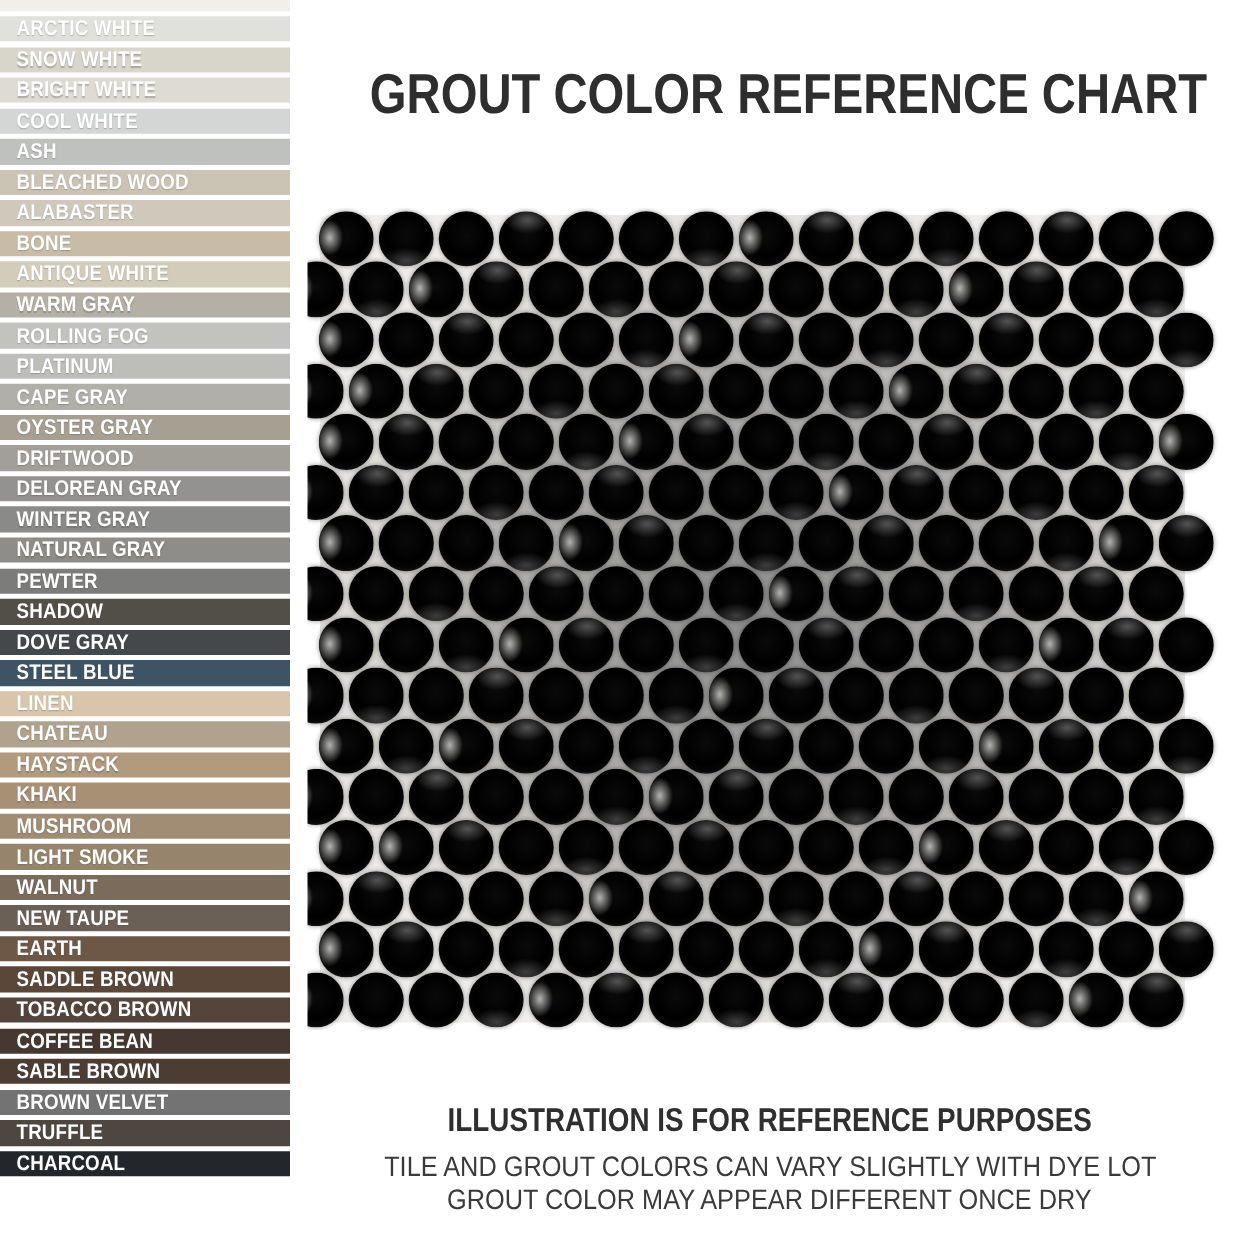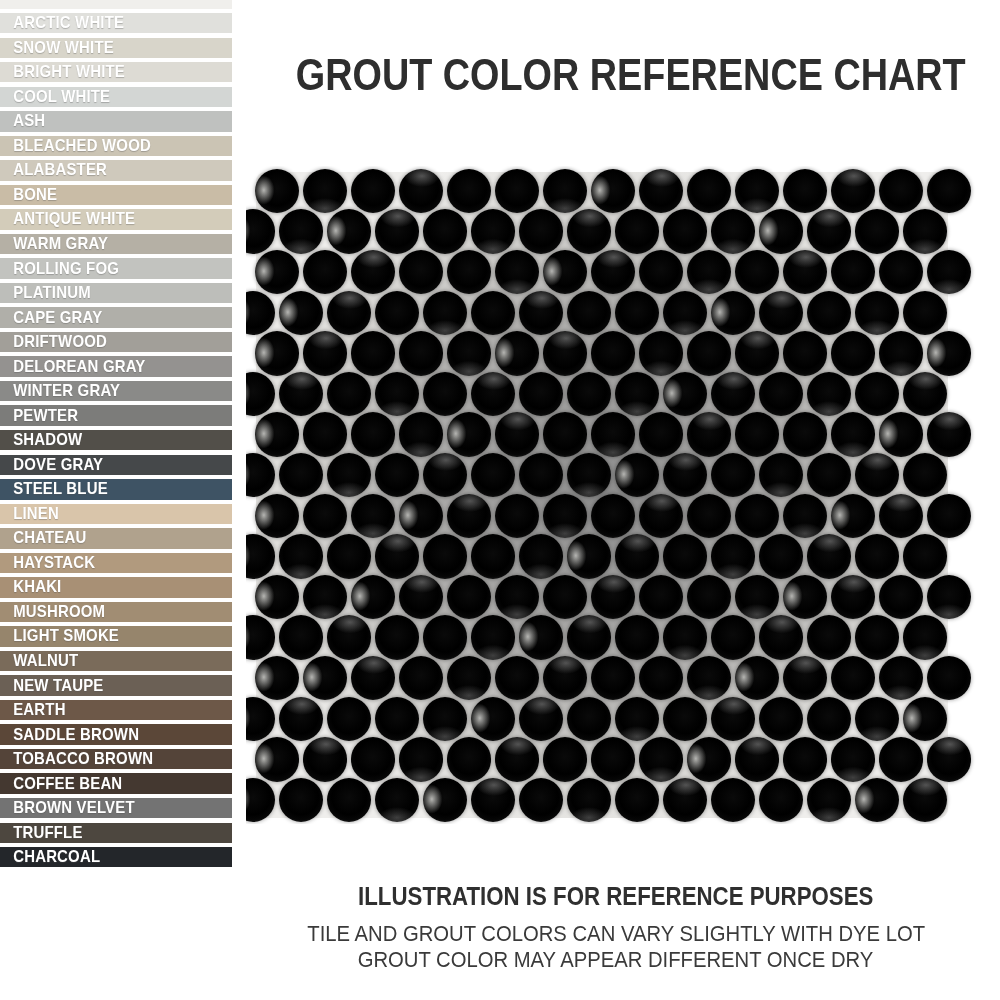--- a/index.html
+++ b/index.html
@@ -107,29 +107,35 @@
       </div>
       <div class="swatch" style="background: rgb(194, 195, 191);">
         <span class="swatch-label">ROLLING FOG</span>
       </div>
       <div class="swatch" style="background: rgb(189, 190, 186); text-align: center;">
         <span class="swatch-label">PLATINUM</span>
       </div>
       <div class="swatch" style="background: rgb(176, 175, 169);">
         <span class="swatch-label">CAPE GRAY</span>
       </div>
+      <div class="swatch" style="background: rgb(167, 159, 146);">
+        <span class="swatch-label">OYSTER GRAY</span>
+      </div>
       <div class="swatch" style="background: rgb(162, 159, 153);">
         <span class="swatch-label">DRIFTWOOD</span>
       </div>
       <div class="swatch" style="background: rgb(148, 146, 144);">
         <span class="swatch-label">DELOREAN GRAY</span>
       </div>
       <div class="swatch" style="background: rgb(138, 138, 136);">
         <span class="swatch-label">WINTER GRAY</span>
       </div>
+      <div class="swatch" style="background: rgb(142, 141, 137);">
+        <span class="swatch-label">NATURAL GRAY</span>
+      </div>
       <div class="swatch" style="background: rgb(124, 124, 122);">
         <span class="swatch-label">PEWTER</span>
       </div>
       <div class="swatch" style="background: rgb(82, 79, 73);">
         <span class="swatch-label">SHADOW</span>
       </div>
       <div class="swatch" style="background: rgb(69, 72, 74);">
         <span class="swatch-label">DOVE GRAY</span>
       </div>
       <div class="swatch" style="background: rgb(62, 83, 100);">
@@ -163,20 +169,23 @@
         <span class="swatch-label">EARTH</span>
       </div>
       <div class="swatch" style="background: rgb(91, 71, 56);">
         <span class="swatch-label">SADDLE BROWN</span>
       </div>
       <div class="swatch" style="background: rgb(84, 68, 57);">
         <span class="swatch-label">TOBACCO BROWN</span>
       </div>
       <div class="swatch" style="background: rgb(68, 56, 48);">
         <span class="swatch-label">COFFEE BEAN</span>
+      </div>
+      <div class="swatch" style="background: rgb(76, 61, 51);">
+        <span class="swatch-label">SABLE BROWN</span>
       </div>
       <div class="swatch" style="background: #737373;">
         <span class="swatch-label">BROWN VELVET</span>
       </div>
       <div class="swatch" style="background: rgb(77, 71, 63);">
         <span class="swatch-label">TRUFFLE</span>
       </div>
       <div class="swatch" style="background: rgb(35, 38, 42);">
         <span class="swatch-label">CHARCOAL</span>
       </div>

